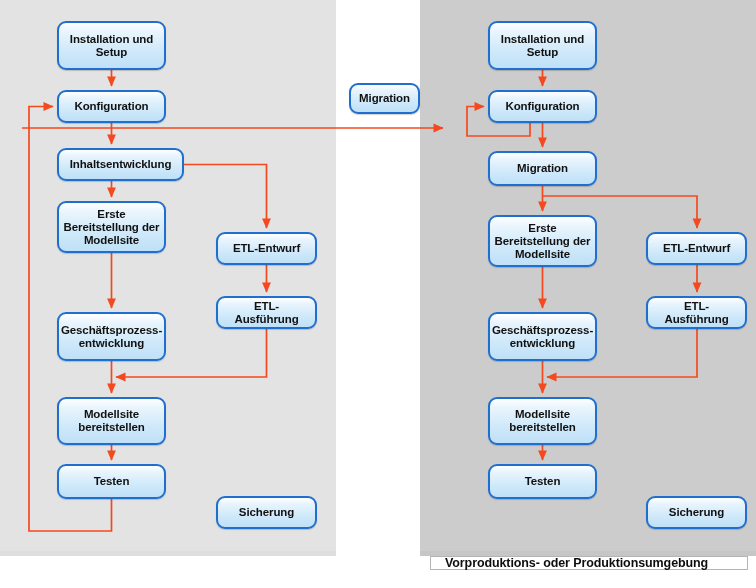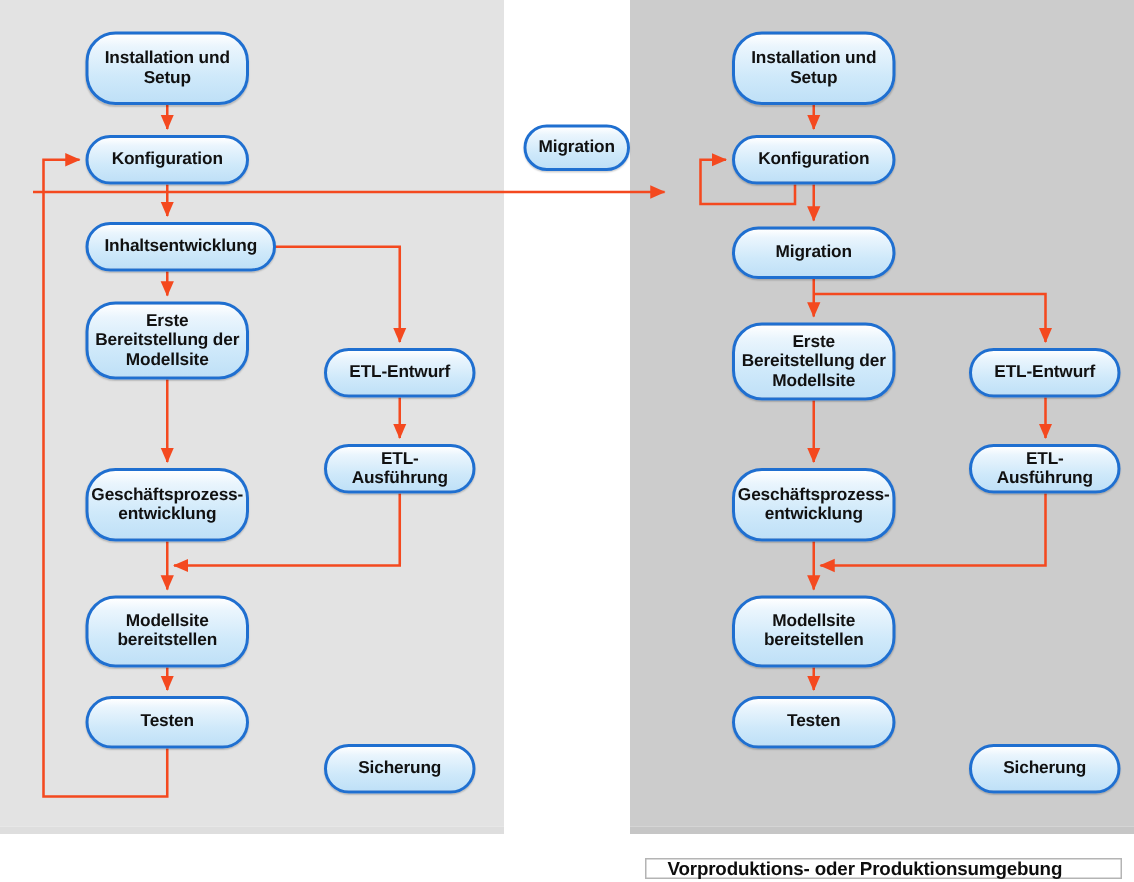--- a/index.html
+++ b/index.html
@@ -47,21 +47,21 @@
     left: 0; top: 0;
     width: 756px;
     height: 588px;
     pointer-events: none;
   }
 
   .node {
     position: absolute;
     box-sizing: border-box;
     border: 2px solid #1f6fd0;
-    border-radius: 20px;
+    border-radius: 9px;
     background: linear-gradient(to bottom, #ffffff 0%, #eaf5fd 18%, #cfe9fa 62%, #bfe0f7 100%);
     display: flex;
     align-items: center;
     justify-content: center;
     text-align: center;
     font-size: 11.5px;
     font-weight: bold;
     color: #111111;
     line-height: 13px;
     letter-spacing: -0.1px;
@@ -204,15 +204,15 @@
         <span>ETL-Ausführung</span>
       </div>
       <div class="node" style="left: 646px; top: 496px; width: 101px; height: 33px;">
         <span>Sicherung</span>
       </div>
       <div class="node" style="left: 349px; top: 83px; width: 71px; height: 31px;">
         <span>Migration</span>
       </div>
     </div>
 
-  <div class="env-label" id="label-right" style="left:430px; top:572px; width:318px; height:14px;">Vorproduktions- oder Produktionsumgebung</div>
+  <div class="env-label" id="label-right" style="left:430px; top:556px; width:318px; height:14px;">Vorproduktions- oder Produktionsumgebung</div>
 
 </div>
 
 </body></html>

